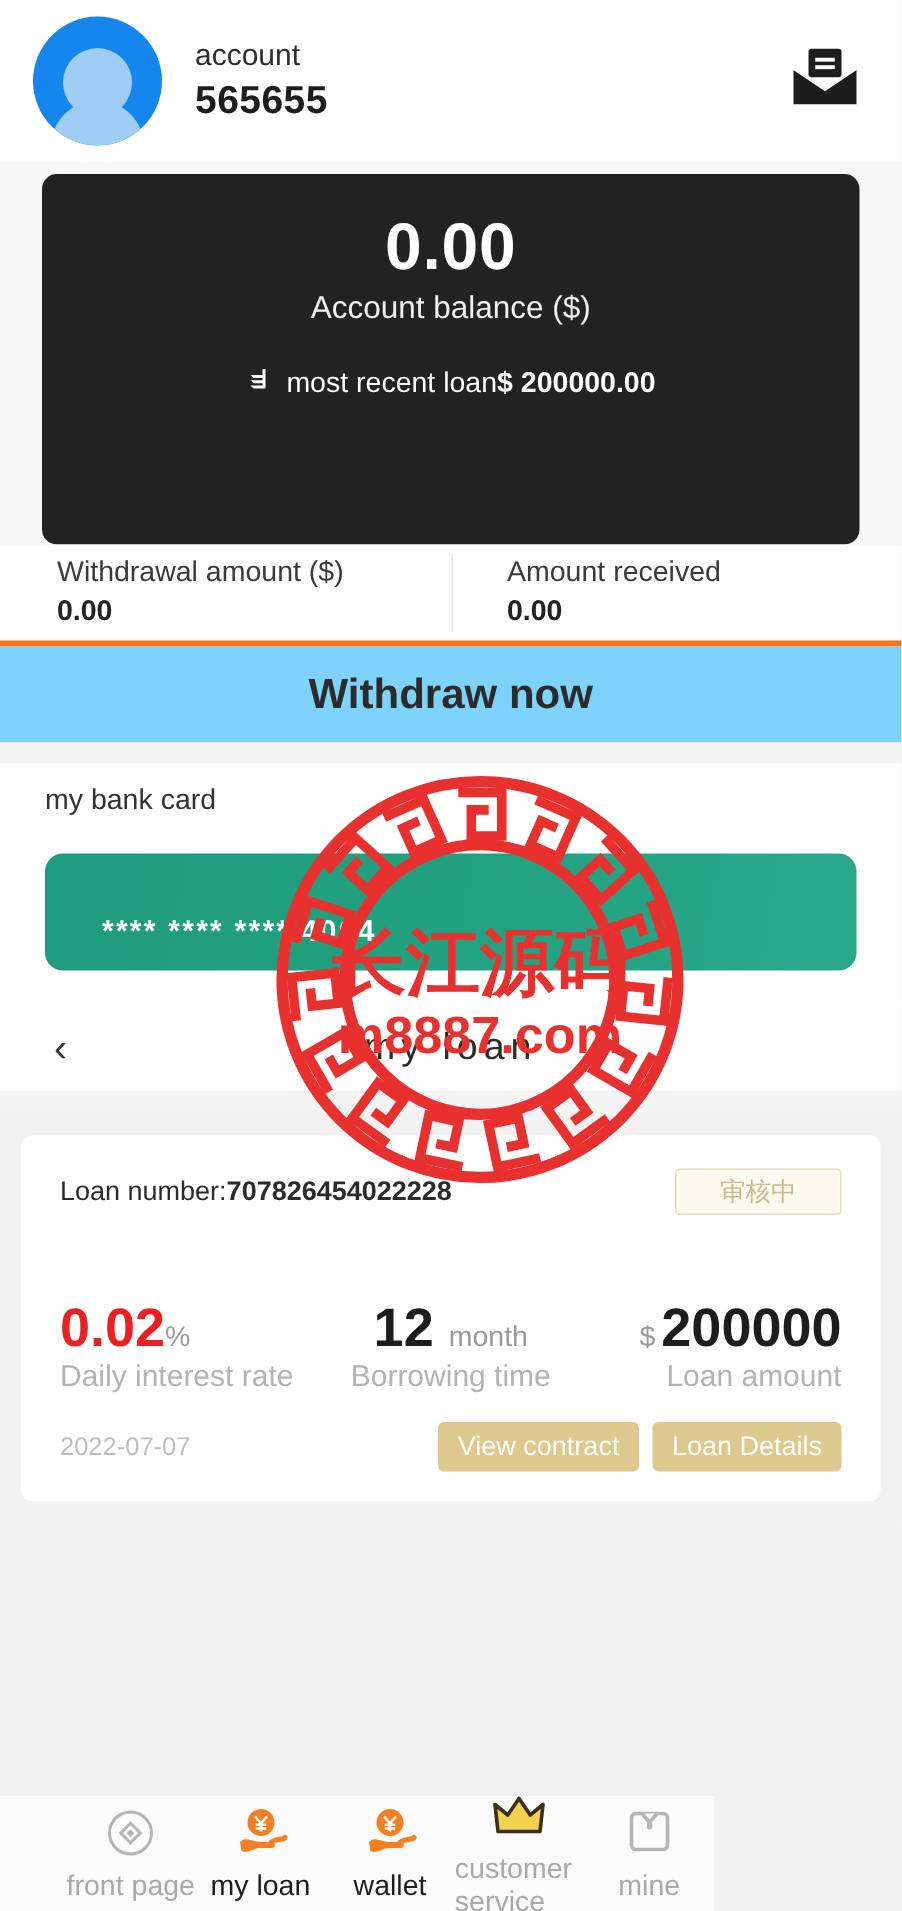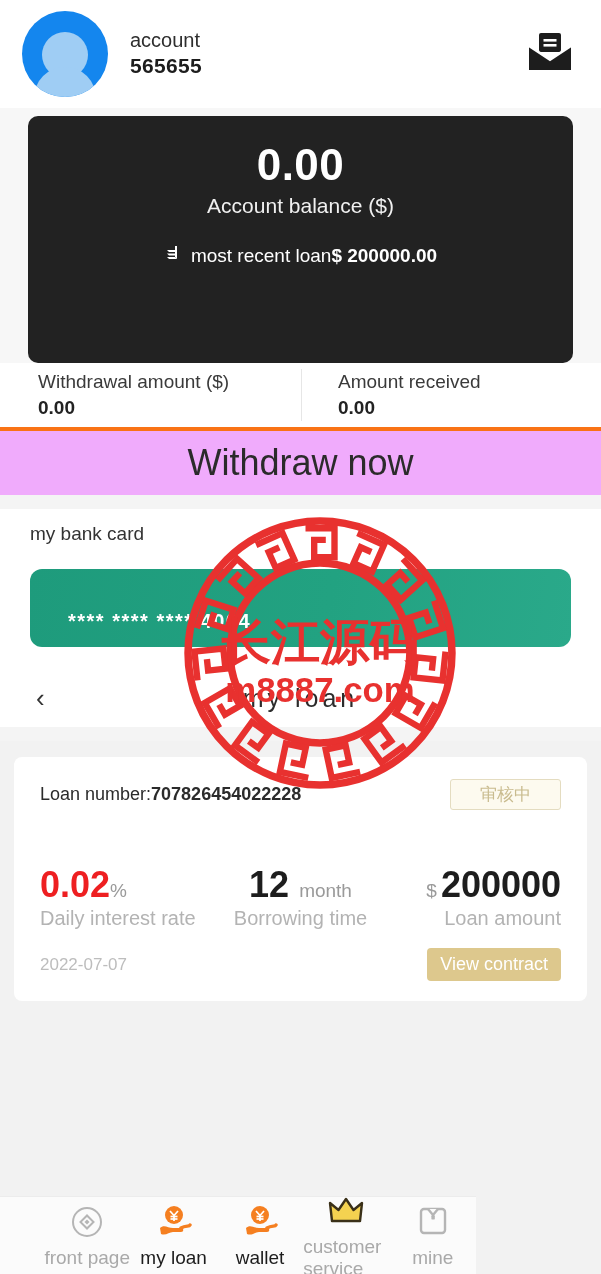--- a/index.html
+++ b/index.html
@@ -33,21 +33,21 @@
   }
   .avatar .body {
     position:absolute; left:50%; bottom:-16px;
     transform:translateX(-50%);
     width:62px; height:46px;
     border-radius:32px 32px 0 0;
     background:#9fcdf4;
   }
   .acct { margin-left:22px; line-height:1.28; }
   .acct .l1 { font-size:20px; color:#2e2e2e; }
-  .acct .l2 { font-size:21px; color:#1d1d1d; font-weight:600; letter-spacing:.3px; }
+  .acct .l2 { font-size:26px; color:#1d1d1d; font-weight:600; letter-spacing:.3px; }
   .mail-icon { position:absolute; right:28px; top:50%; transform:translateY(-50%); }
 
   
   .balance-wrap { padding:8px 28px 0 28px; background:#f7f7f7; }
   .balance-card {
     background:#222222;
     border-radius:10px;
     height:247px;
     padding-top:26px;
     text-align:center;
@@ -67,23 +67,23 @@
     background:#fff; display:flex;
     height:68px; align-items:center;
     border-bottom:4px solid #f97316;
   }
   .wd-col { flex:1; padding-left:38px; line-height:1.35; }
   .wd-col + .wd-col { border-left:1px solid #e6e6e6; padding-left:36px; }
   .wd-col .t { font-size:19px; color:#3a3a3a; }
   .wd-col .v { font-size:19px; color:#222; font-weight:600; }
 
   .withdraw-btn {
-    background:#f0abfc; height:64px;
+    background:#7dd3fc; height:64px;
     display:flex; align-items:center; justify-content:center;
-    font-size:36px; color:#2b2b2b;
+    font-size:28px; color:#2b2b2b;font-weight:bold;
   }
   .gap { height:14px; background:#f4f4f4; }
 
   
   .bank-sec { background:#fff; padding:14px 0 22px 0; }
   .bank-title-wrap { padding-left:30px; }
   .bank-title {
     display:inline-block; position:relative;
     font-size:19px; color:#333; padding:0 12px 2px 0;
   }
@@ -257,20 +257,21 @@
         <div class="stat">
           <div class="big"><span class="sm pre">$</span><span>200000</span></div>
           <div class="cap">Loan amount</div>
         </div>
       </div>
 
       <div class="loan-bottom">
         <div class="loan-date">2022-07-07</div>
         <div class="loan-actions">
           <button class="btn-tan">View contract</button>
+          <button class="btn-tan">Loan Details</button>
         </div>
       </div>
     </div>
   </div>
 
   <div class="watermark">
     <svg width="290" height="290" viewBox="0 0 100 100">
       <g fill="none" stroke="#e8312f" stroke-width="2.6">
         <g id="ring">
           <circle cx="50" cy="50" r="45.5"></circle>

